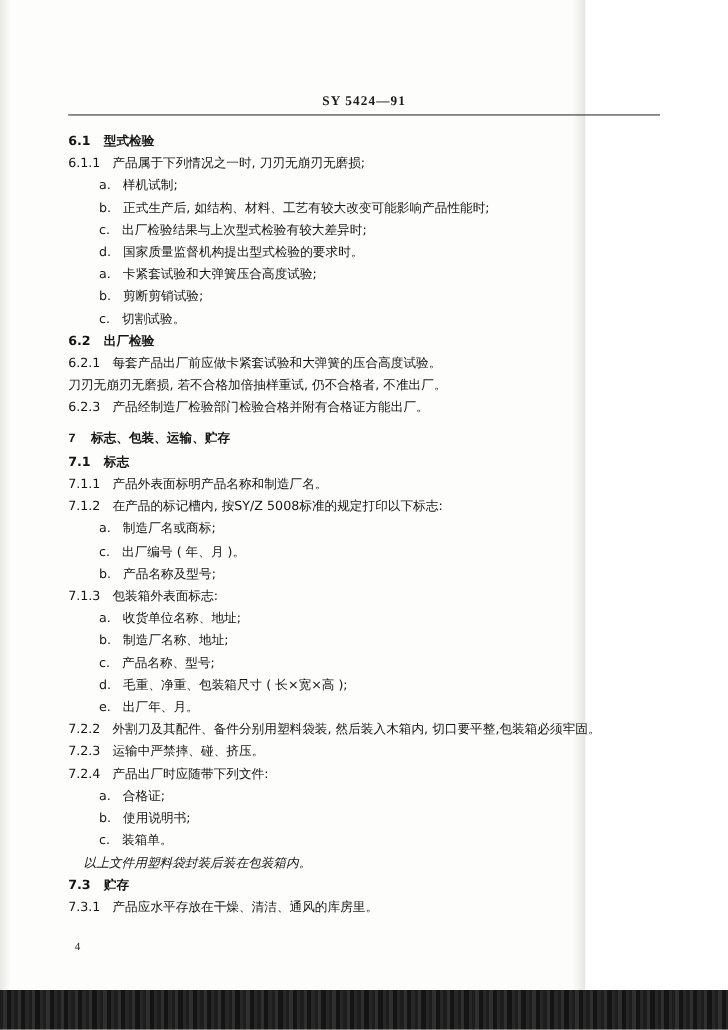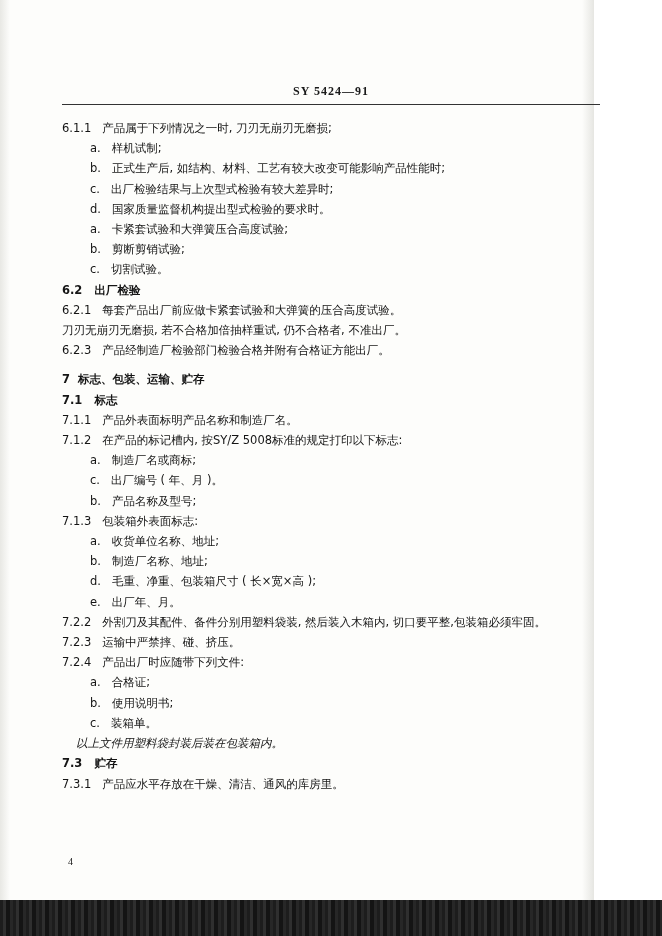--- a/index.html
+++ b/index.html
@@ -9,21 +9,21 @@
   body {
     width: 662px;
     height: 936px;
     background: #ffffff;
     font-family: "DejaVu Sans", sans-serif;
     color: #111;
     overflow: hidden;
   }
   .page {
     position: relative;
-    width: 594px;
+    width: 532px;
     height: 936px;
     background: #fdfdfb;
     box-sizing: border-box;
   }
   .header {
     position: absolute;
     top: 84px;
     left: 62px;
     width: 538px;
     text-align: center;
@@ -53,21 +53,21 @@
   .line {
     white-space: pre;
     font-family: "DejaVu Sans", sans-serif;
   }
   .sec-h {
     font-weight: bold;
   }
   .indent0 { padding-left: 0px; }
   .indent1 { padding-left: 14px; font-style: italic; }
   .indent2 { padding-left: 28px; }
-  .gap-top { margin-top: 9px; }
+  .gap-top { margin-top: 9px; font-family: Liberation Mono, monospace; }
   .pagenum {
     position: absolute;
     top: 856px;
     left: 68px;
     font-size: 10px;
     font-family: "Liberation Serif", serif;
     color: #222;
   }
   .scanbar {
     position: absolute;
@@ -100,20 +100,21 @@
 
 <div class="page">
 
   <div class="edge-left"></div>
   <div class="edge-right"></div>
 
   <div class="header">SY 5424—91</div>
   <div class="header-rule"></div>
 
   <div class="content" id="body-content">
+      <div class="line indent0 sec-h">6.1   型式检验</div>
       <div class="line indent0">6.1.1   产品属于下列情况之一时, 刀刃无崩刃无磨损;</div>
       <div class="line indent2">a.   样机试制;</div>
       <div class="line indent2">b.   正式生产后, 如结构、材料、工艺有较大改变可能影响产品性能时;</div>
       <div class="line indent2">c.   出厂检验结果与上次型式检验有较大差异时;</div>
       <div class="line indent2">d.   国家质量监督机构提出型式检验的要求时。</div>
       <div class="line indent2">a.   卡紧套试验和大弹簧压合高度试验;</div>
       <div class="line indent2">b.   剪断剪销试验;</div>
       <div class="line indent2">c.   切割试验。</div>
       <div class="line indent0 sec-h">6.2   出厂检验</div>
       <div class="line indent0">6.2.1   每套产品出厂前应做卡紧套试验和大弹簧的压合高度试验。</div>
@@ -122,20 +123,21 @@
       <div class="line indent0 sec-h gap-top">7  标志、包装、运输、贮存</div>
       <div class="line indent0 sec-h">7.1   标志</div>
       <div class="line indent0">7.1.1   产品外表面标明产品名称和制造厂名。</div>
       <div class="line indent0">7.1.2   在产品的标记槽内, 按SY/Z 5008标准的规定打印以下标志:</div>
       <div class="line indent2">a.   制造厂名或商标;</div>
       <div class="line indent2">c.   出厂编号 ( 年、月 )。</div>
       <div class="line indent2">b.   产品名称及型号;</div>
       <div class="line indent0">7.1.3   包装箱外表面标志:</div>
       <div class="line indent2">a.   收货单位名称、地址;</div>
       <div class="line indent2">b.   制造厂名称、地址;</div>
+      <div class="line indent2">c.   产品名称、型号;</div>
       <div class="line indent2">d.   毛重、净重、包装箱尺寸 ( 长×宽×高 );</div>
       <div class="line indent2">e.   出厂年、月。</div>
       <div class="line indent0">7.2.2   外割刀及其配件、备件分别用塑料袋装, 然后装入木箱内, 切口要平整,包装箱必须牢固。</div>
       <div class="line indent0">7.2.3   运输中严禁摔、碰、挤压。</div>
       <div class="line indent0">7.2.4   产品出厂时应随带下列文件:</div>
       <div class="line indent2">a.   合格证;</div>
       <div class="line indent2">b.   使用说明书;</div>
       <div class="line indent2">c.   装箱单。</div>
       <div class="line indent1">以上文件用塑料袋封装后装在包装箱内。</div>
       <div class="line indent0 sec-h">7.3   贮存</div>

